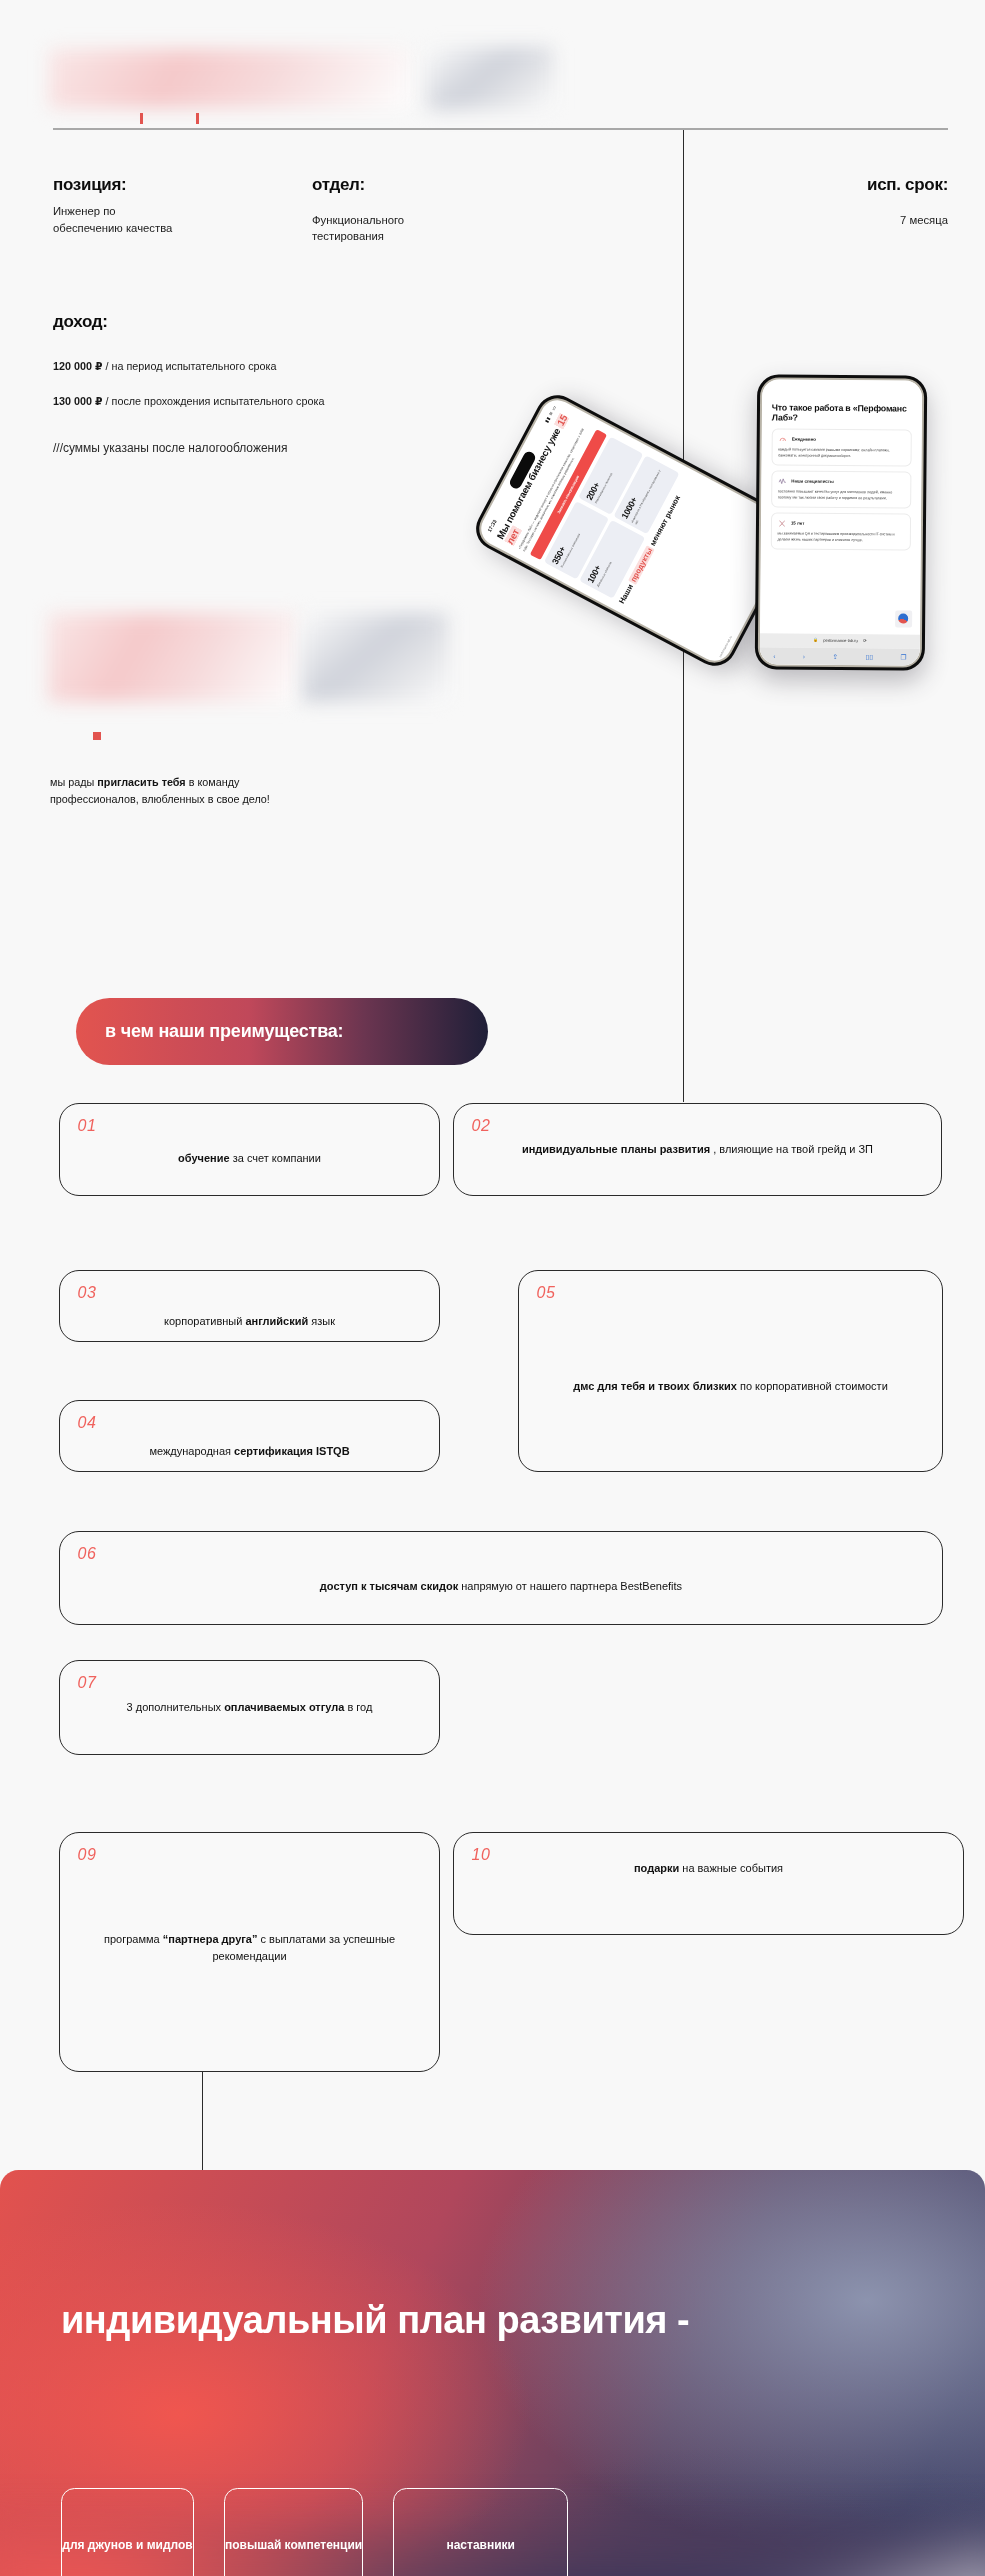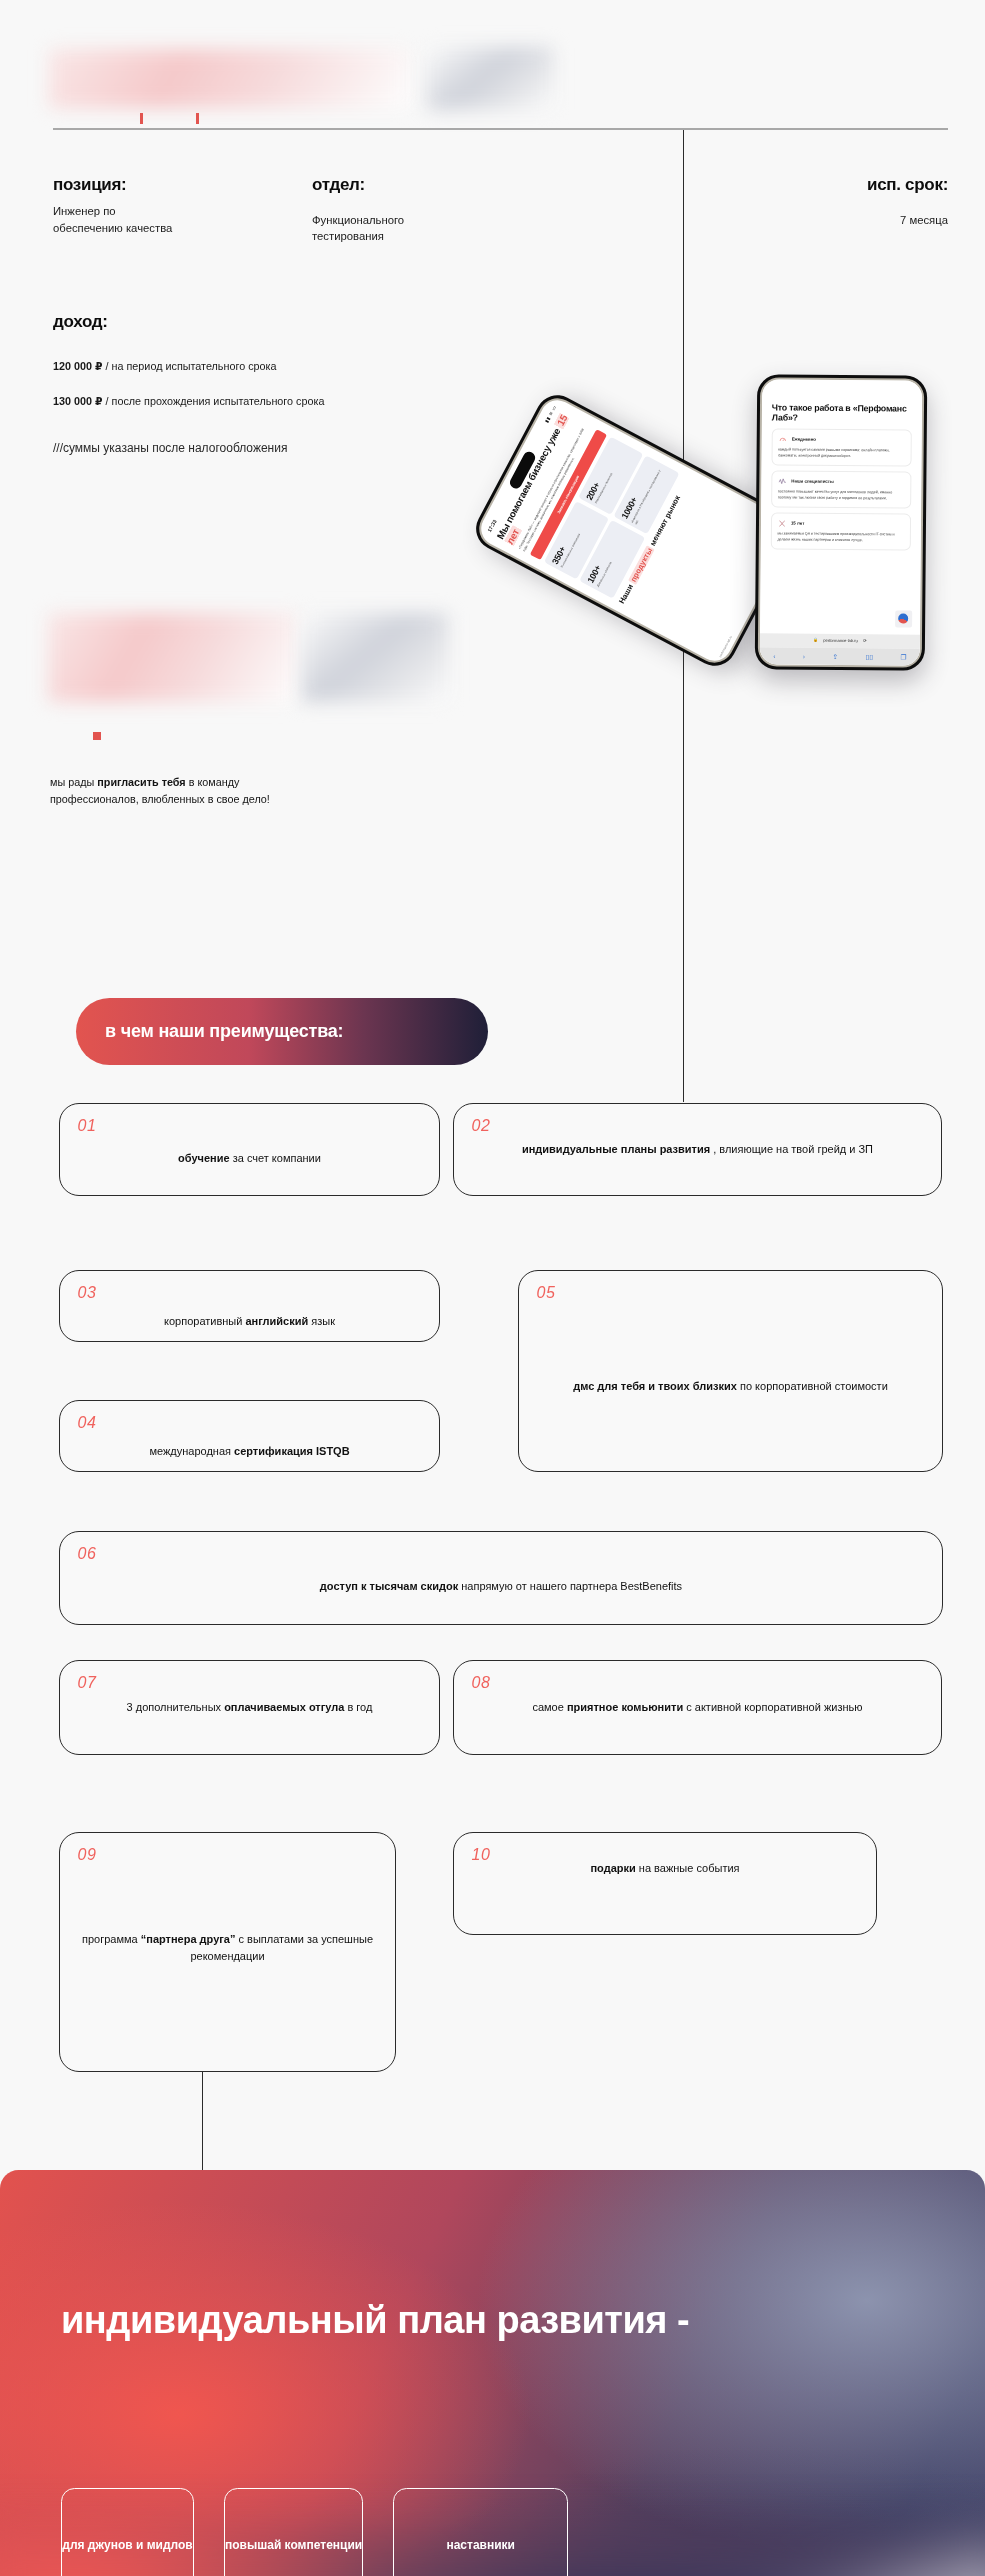--- a/index.html
+++ b/index.html
@@ -412,39 +412,31 @@
 
   <div class="card" style="left:59px;top:1660px;width:381px;height:95px;">
     <div class="num">07</div>
     <div class="body" style="top:38px;">
       <div class="txt">
         <span>3 дополнительных </span><b>оплачиваемых отгула</b><span> в год</span>
       </div>
     </div>
   </div>
 
-  <div class="card" style="left:453px;top:1660px;width:489px;height:95px;">
-    <div class="num">08</div>
-    <div class="body" style="top:38px;">
-      <div class="txt">
-        <span>самое </span><b>приятное комьюнити</b><span> с активной корпоративной жизнью</span>
-      </div>
-    </div>
-  </div>
-
-  <div class="card" style="left:59px;top:1832px;width:337px;height:240px;">
+
+  <div class="card" style="left:59px;top:1832px;width:381px;height:240px;">
     <div class="num">09</div>
     <div class="body" style="top:98px;">
       <div class="txt">
         <span>программа </span><b>“партнера друга”</b><span> с выплатами за успешные рекомендации</span>
       </div>
     </div>
   </div>
 
-  <div class="card" style="left:453px;top:1832px;width:424px;height:103px;">
+  <div class="card" style="left:453px;top:1832px;width:511px;height:103px;">
     <div class="num">10</div>
     <div class="body" style="top:27px;">
       <div class="txt">
         <span></span><b>подарки</b><span> на важные события</span>
       </div>
     </div>
   </div>
 
 
   <div class="vrule" style="left:202px;top:2071px;height:100px;"></div>

